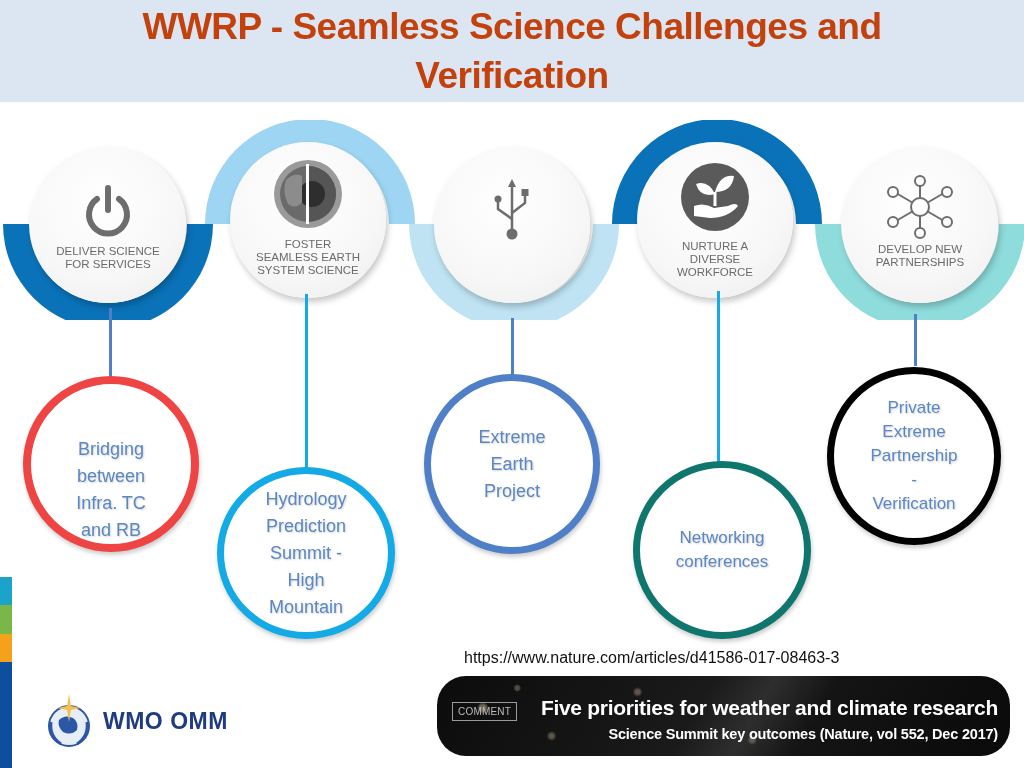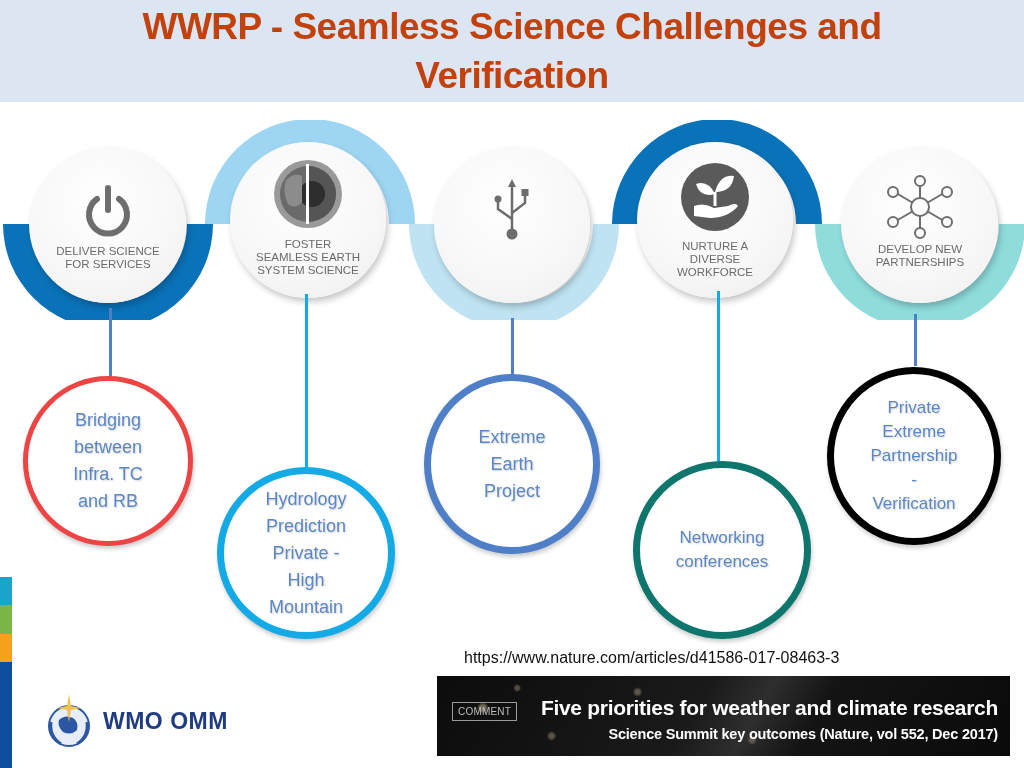--- a/index.html
+++ b/index.html
@@ -16,21 +16,21 @@
   .bar { position:absolute; left:0; width:12px; }
   .wmo { position:absolute; left:43px; top:692px; display:flex; align-items:center; }
   .wmo-text { color:#1f3b82; font-weight:bold; font-size:23px; margin-left:8px; font-family:"Liberation Sans", sans-serif; letter-spacing:0.5px; }
   .url { position:absolute; left:449px; top:649px; font-size:16px; color:#111; font-family:"Liberation Sans", sans-serif;margin-left:15px; }
   .banner { position:absolute; left:437px; top:676px; width:573px; height:80px; background:
       radial-gradient(circle at 8% 40%, rgba(230,210,170,0.45) 0 3px, transparent 6px),
       radial-gradient(circle at 20% 75%, rgba(230,210,170,0.35) 0 2px, transparent 5px),
       radial-gradient(circle at 35% 20%, rgba(230,210,170,0.35) 0 2px, transparent 5px),
       radial-gradient(circle at 55% 80%, rgba(230,210,170,0.3) 0 2px, transparent 5px),
       radial-gradient(circle at 14% 15%, rgba(230,210,170,0.3) 0 2px, transparent 4px),
-      linear-gradient(120deg, #0c0c0c 0%, #1a1a1a 45%, #2e2e2e 55%, #141414 65%, #0a0a0a 100%); }
+      linear-gradient(120deg, #0c0c0c 0%, #1a1a1a 45%, #2e2e2e 55%, #141414 65%, #0a0a0a 100%); border-radius: 29px; }
   .comment-box { position:absolute; left:15px; top:26px; border:1px solid #9a9a9a; color:#bdbdbd; font-size:10px; padding:3px 5px; font-family:"Liberation Sans", sans-serif; letter-spacing:0.2px; }
   .banner-title { position:absolute; right:12px; top:20px; color:#fff; font-weight:bold; font-size:21px; font-family:"Liberation Sans", sans-serif; letter-spacing:-0.3px; }
   .banner-sub { position:absolute; right:12px; top:50px; color:#fff; font-weight:bold; font-size:14.5px; font-family:"Liberation Sans", sans-serif; letter-spacing:-0.2px; }
 </style>
 </head>
 <body>
 
 <div class="title-bar"></div>
 <div class="title">
   <div>WWRP - Seamless Science Challenges and</div>
@@ -127,34 +127,34 @@
     <div>PARTNERSHIPS</div>
   </div>
 </div>
 
 <div class="stem" style="left:109px; top:308px; height:70px; background:#4f7fc6;"></div>
 <div class="stem" style="left:305px; top:294px; height:175px; background:#13aae6;"></div>
 <div class="stem" style="left:511px; top:318px; height:58px; background:#4f7fc6;"></div>
 <div class="stem" style="left:717px; top:291px; height:172px; background:#13aae6;"></div>
 <div class="stem" style="left:914px; top:314px; height:52px; background:#4f7fc6;"></div>
 
-<div class="bubble" style="left:23px; top:376px; width:160px; height:160px; border:5px solid #ef4444;">
+<div class="bubble" style="left:23px; top:376px; width:160px; height:160px; border:8px solid #ef4444;align-items:flex-end;">
   <div>
     <span>Bridging</span>
     <span>between</span>
     <span>Infra. TC</span>
     <span>and RB</span>
   </div>
 </div>
 
 <div class="bubble" style="left:217px; top:467px; width:164px; height:158px; border:7px solid #13aae6;text-align:center;">
   <div>
     <span>Hydrology</span>
     <span>Prediction</span>
-    <span>Private -</span>
+    <span>Summit -</span>
     <span>High</span>
     <span>Mountain</span>
   </div>
 </div>
 
 <div class="bubble" style="left:424px; top:374px; width:162px; height:166px; border:7px solid #4f7fc6;">
   <div>
     <span>Extreme</span>
     <span>Earth</span>
     <span>Project</span>

